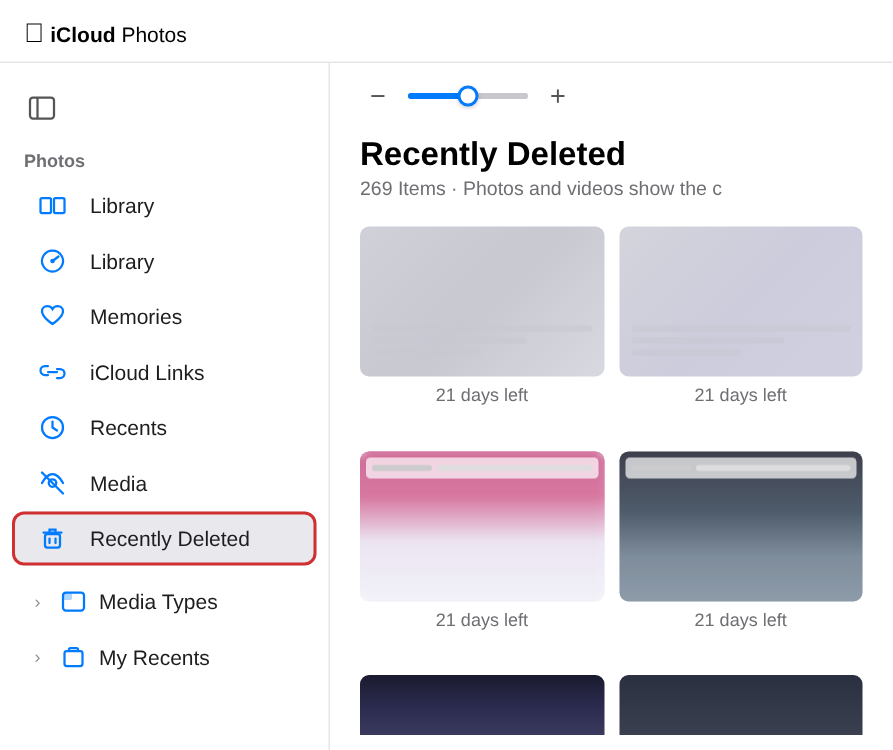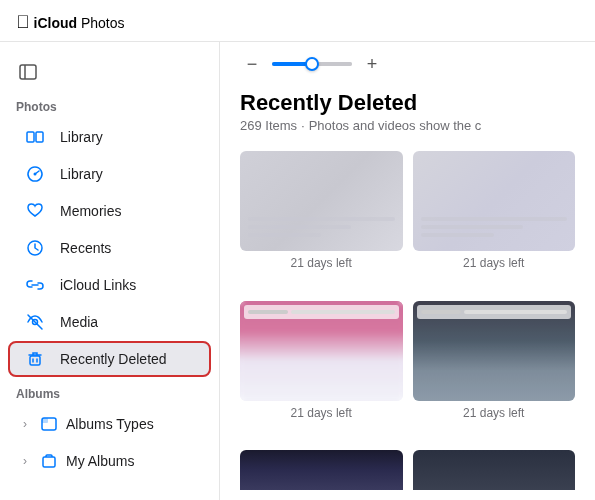--- a/index.html
+++ b/index.html
@@ -354,36 +354,36 @@
         <svg class="icon-svg" viewBox="0 0 20 20" fill="none">
           <path d="M10 15 C10 15 3 10.5 3 6.5 C3 4.5 4.5 3 6.5 3 C8 3 9.5 4 10 5 C10.5 4 12 3 13.5 3 C15.5 3 17 4.5 17 6.5 C17 10.5 10 15 10 15Z" stroke="#007aff" stroke-width="1.5" fill="none"></path>
         </svg>
       </span>
       <span class="sidebar-item-label">Memories</span>
     </div>
 
     <div class="sidebar-item">
       <span class="sidebar-item-icon">
         <svg class="icon-svg" viewBox="0 0 20 20" fill="none">
-          <circle cx="10" cy="10" r="7" stroke="#007aff" stroke-width="1.5"></circle>
-          <polyline points="10,6 10,10 13,12" stroke="#007aff" stroke-width="1.5" stroke-linecap="round" stroke-linejoin="round"></polyline>
-        </svg>
-      </span>
-      <span class="sidebar-item-label">Recents</span>
-    </div>
-
-    <div class="sidebar-item">
-      <span class="sidebar-item-icon">
-        <svg class="icon-svg" viewBox="0 0 20 20" fill="none">
           <path d="M13 8H15a3 3 0 0 1 0 6h-2" stroke="#007aff" stroke-width="1.5" stroke-linecap="round"></path>
           <path d="M7 12H5a3 3 0 0 1 0-6h2" stroke="#007aff" stroke-width="1.5" stroke-linecap="round"></path>
           <line x1="7" y1="10" x2="13" y2="10" stroke="#007aff" stroke-width="1.5" stroke-linecap="round"></line>
         </svg>
       </span>
       <span class="sidebar-item-label">iCloud Links</span>
+    </div>
+
+    <div class="sidebar-item">
+      <span class="sidebar-item-icon">
+        <svg class="icon-svg" viewBox="0 0 20 20" fill="none">
+          <circle cx="10" cy="10" r="7" stroke="#007aff" stroke-width="1.5"></circle>
+          <polyline points="10,6 10,10 13,12" stroke="#007aff" stroke-width="1.5" stroke-linecap="round" stroke-linejoin="round"></polyline>
+        </svg>
+      </span>
+      <span class="sidebar-item-label">Recents</span>
     </div>
 
     <div class="sidebar-item">
       <span class="sidebar-item-icon">
         <svg class="icon-svg" viewBox="0 0 20 20" fill="none">
           <path d="M3 10 C5 6 8 4 10 4 C12 4 15 6 17 10" stroke="#007aff" stroke-width="1.5" stroke-linecap="round"></path>
           <line x1="3" y1="3" x2="17" y2="17" stroke="#007aff" stroke-width="1.5" stroke-linecap="round"></line>
           <circle cx="10" cy="10" r="2.5" stroke="#007aff" stroke-width="1.5"></circle>
         </svg>
       </span>
@@ -397,42 +397,41 @@
           <path d="M8 6V4h4v2" stroke="#007aff" stroke-width="1.5" stroke-linecap="round"></path>
           <rect x="5" y="7" width="10" height="9" rx="1.5" stroke="#007aff" stroke-width="1.5"></rect>
           <line x1="8" y1="10" x2="8" y2="13" stroke="#007aff" stroke-width="1.5" stroke-linecap="round"></line>
           <line x1="12" y1="10" x2="12" y2="13" stroke="#007aff" stroke-width="1.5" stroke-linecap="round"></line>
         </svg>
       </span>
       <span class="sidebar-item-label">Recently Deleted</span>
     </div>
 
     <div class="sidebar-albums-section">
-      <div class="sidebar-section-label">Albums</div>
 
       <div class="sidebar-album-item">
         <span class="chevron-icon">›</span>
         <span class="sidebar-item-icon">
           <svg class="icon-svg" viewBox="0 0 20 20" fill="none">
             <rect x="3" y="4" width="14" height="12" rx="2" stroke="#007aff" stroke-width="1.5"></rect>
             <rect x="3" y="4" width="6" height="5" rx="1" fill="#007aff" opacity="0.3"></rect>
           </svg>
         </span>
-        <span class="sidebar-item-label">Albums Types</span>
+        <span class="sidebar-item-label">Media Types</span>
       </div>
 
       <div class="sidebar-album-item">
         <span class="chevron-icon">›</span>
         <span class="sidebar-item-icon">
           <svg class="icon-svg" viewBox="0 0 20 20" fill="none">
             <rect x="4" y="6" width="12" height="10" rx="1.5" stroke="#007aff" stroke-width="1.5"></rect>
             <path d="M7 6V5a1 1 0 0 1 1-1h4a1 1 0 0 1 1 1v1" stroke="#007aff" stroke-width="1.5"></path>
           </svg>
         </span>
-        <span class="sidebar-item-label">My Albums</span>
+        <span class="sidebar-item-label">My Recents</span>
       </div>
     </div>
 
   </div>
 
   <div class="content">
 
     <div class="content-toolbar">
       <button class="zoom-btn">−</button>
       <div class="zoom-slider">

